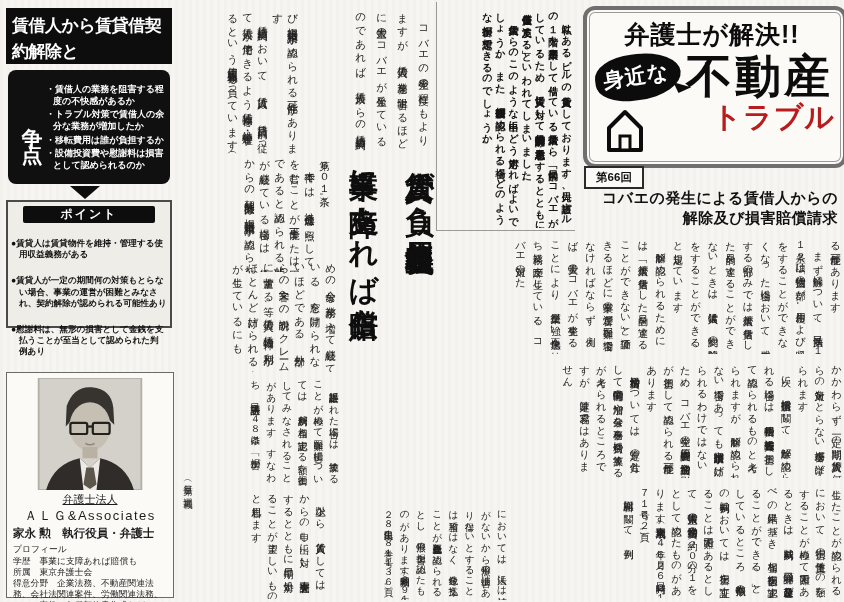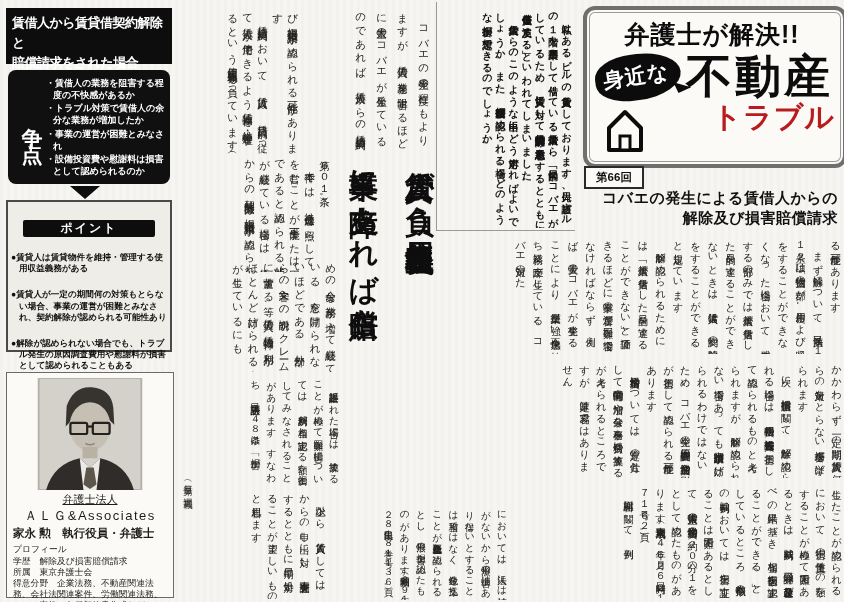--- a/index.html
+++ b/index.html
@@ -50,31 +50,31 @@
     letter-spacing:1px;transform:rotate(-2deg);display:block;}
   .m-line1{position:absolute;right:10px;top:36px;font-size:46px;font-weight:900;letter-spacing:3px;color:#0c0c0c;}
   .m-line2{position:absolute;right:8px;top:88px;font-size:29px;font-weight:900;letter-spacing:1px;color:#b91c1c;}
   .house{position:absolute;left:18px;top:96px;}
   .episode{left:584px;top:166px;width:56px;height:19px;border:2px solid #2a2a2a;background:#fbfaf7;
     font-size:11.5px;font-weight:bold;text-align:center;line-height:19px;color:#111;}
   .subtitle{left:556px;top:188px;width:282px;text-align:right;
     font-size:15px;font-weight:900;line-height:20px;letter-spacing:0.5px;color:#111;}
   
   .casebox{left:6px;top:8px;width:166px;height:56px;background:#0d0d0d;color:#fff;
-    font-weight:900;font-size:13px;line-height:1.55;padding:5px 4px 0 6px;box-sizing:border-box;letter-spacing:-0.5px;}
+    font-weight:900;font-size:17px;line-height:1.55;padding:5px 4px 0 6px;box-sizing:border-box;letter-spacing:-0.5px;}
   .souten{left:8px;top:70px;width:162px;height:114px;background:#101010;border-radius:8px;
     color:#fff;display:flex;align-items:center;box-sizing:border-box;padding:6px 4px 6px 6px;}
   .souten-label{writing-mode:vertical-rl;font-size:21px;font-weight:900;letter-spacing:16px;
     width:32px;text-align:center;flex:0 0 32px;color:#fff;}
   .souten-items{flex:1;font-size:9px;line-height:1.34;font-weight:bold;}
   .souten-items div{padding-left:7px;text-indent:-7px;margin:1px 0;}
   .down-arrow{left:70px;top:186px;width:0;height:0;border-left:15px solid transparent;
     border-right:15px solid transparent;border-top:13px solid #0d0d0d;}
-  .points{left:6px;top:200px;width:166px;height:152px;background:#efede7;border:2px solid #4a4a4a;
-    box-sizing:border-box;padding:17px 3px;}
+  .points{left:6px;top:200px;width:166px;height:128px;background:#efede7;border:2px solid #4a4a4a;
+    box-sizing:border-box;padding:3px 3px;}
   .points-header{background:#0d0d0d;color:#fff;font-weight:bold;font-size:12px;text-align:center;
     height:17px;line-height:17px;margin:1px 12px 2px 12px;border-radius:2px;letter-spacing:2px;}
   .points-items{font-size:8.6px;line-height:1.3;font-weight:bold;color:#111;}
   .points-items div{padding-left:8px;text-indent:-8px;margin:15px 0;}
   
   .profile{left:6px;top:372px;width:168px;height:226px;background:#fbfaf7;border:1px solid #6a6a66;
     box-sizing:border-box;padding:5px 6px;}
   .photo{display:block;margin:0 auto;width:106px;height:112px;}
   .firm1{text-align:center;font-size:11px;margin-top:2px;text-decoration:underline;}
   .firm2{text-align:center;font-size:13px;letter-spacing:1.5px;}
@@ -103,33 +103,32 @@
   <div class="abs casebox">
     <div>賃借人から賃貸借契約解除と</div>
     <div>賠償請求をされた場合</div>
   </div>
 
   <div class="abs souten">
     <div class="souten-label">争点</div>
     <div class="souten-items">
       <div>・賃借人の業務を阻害する程度の不快感があるか</div>
       <div>・トラブル対策で賃借人の余分な業務が増加したか</div>
-      <div>・事業の運営が困難とみなされ</div>
+      <div>・移転費用は誰が負担するか</div>
       <div>・設備投資費や慰謝料は損害として認められるのか</div>
     </div>
   </div>
 
   <div class="abs down-arrow"></div>
 
   <div class="abs points">
     <div class="points-header">ポイント</div>
     <div class="points-items">
       <div>●賃貸人は賃貸物件を維持・管理する使用収益義務がある</div>
       <div>●賃貸人が一定の期間何の対策もとらない場合、事業の運営が困難とみなされ、契約解除が認められる可能性あり</div>
-      <div>●解除が認められない場合でも、トラブル発生の原因調査費用や慰謝料が損害として認められることもある</div>
       <div>●慰謝料は、無形の損害として金銭を支払うことが至当として認められた判例あり</div>
     </div>
   </div>
 
   <div class="abs profile">
     <svg class="photo" viewBox="0 0 110 120">
       <rect x="0" y="0" width="110" height="120" fill="#d4d1ca"></rect>
       <rect x="0" y="0" width="110" height="120" fill="none" stroke="#b3b0a8" stroke-width="2"></rect>
       <path d="M30 30 Q38 8 57 10 Q78 12 80 32 L81 50 Q70 38 55 38 Q40 38 29 52 Z" fill="#37342f"></path>
       <ellipse cx="55" cy="52" rx="22" ry="26" fill="#c6c0b4"></ellipse>
@@ -139,21 +138,21 @@
       <path d="M50 70 Q55 73 60 70" fill="none" stroke="#8d867a" stroke-width="1.6"></path>
       <rect x="47" y="74" width="16" height="12" fill="#b8b1a4"></rect>
       <path d="M8 120 Q16 92 44 86 L55 96 L66 86 Q94 92 102 120 Z" fill="#2f2c29"></path>
       <path d="M44 86 L55 96 L66 86 L62 120 L48 120 Z" fill="#eceae4"></path>
       <path d="M51 96 L59 96 L62 114 L55 119 L48 114 Z" fill="#5d564d"></path>
     </svg>
     <div class="firm1">弁護士法人</div>
     <div class="firm2">ＡＬＧ&amp;Associates</div>
     <div class="pname">家永 勲　執行役員・弁護士</div>
     <div class="phead">プロフィール</div>
-    <div class="prow">学歴　解除及び損害賠償請求</div>
+    <div class="prow">学歴　事業に支障あれば賠償も</div>
     <div class="prow">所属　東京弁護士会</div>
     <div class="prow">得意分野　企業法務、不動産関連法務、会社法関連案件、労働関連法務、Ｍ＆Ａ案件、各種契約書作成など</div>
   </div>
 
   <div class="vtext schedule">（毎月第２週掲載）</div>
 
   <div class="abs masthead">
     <div class="tagline">弁護士が解決!!</div>
     <div class="bubble">
       <span>身近な</span>

